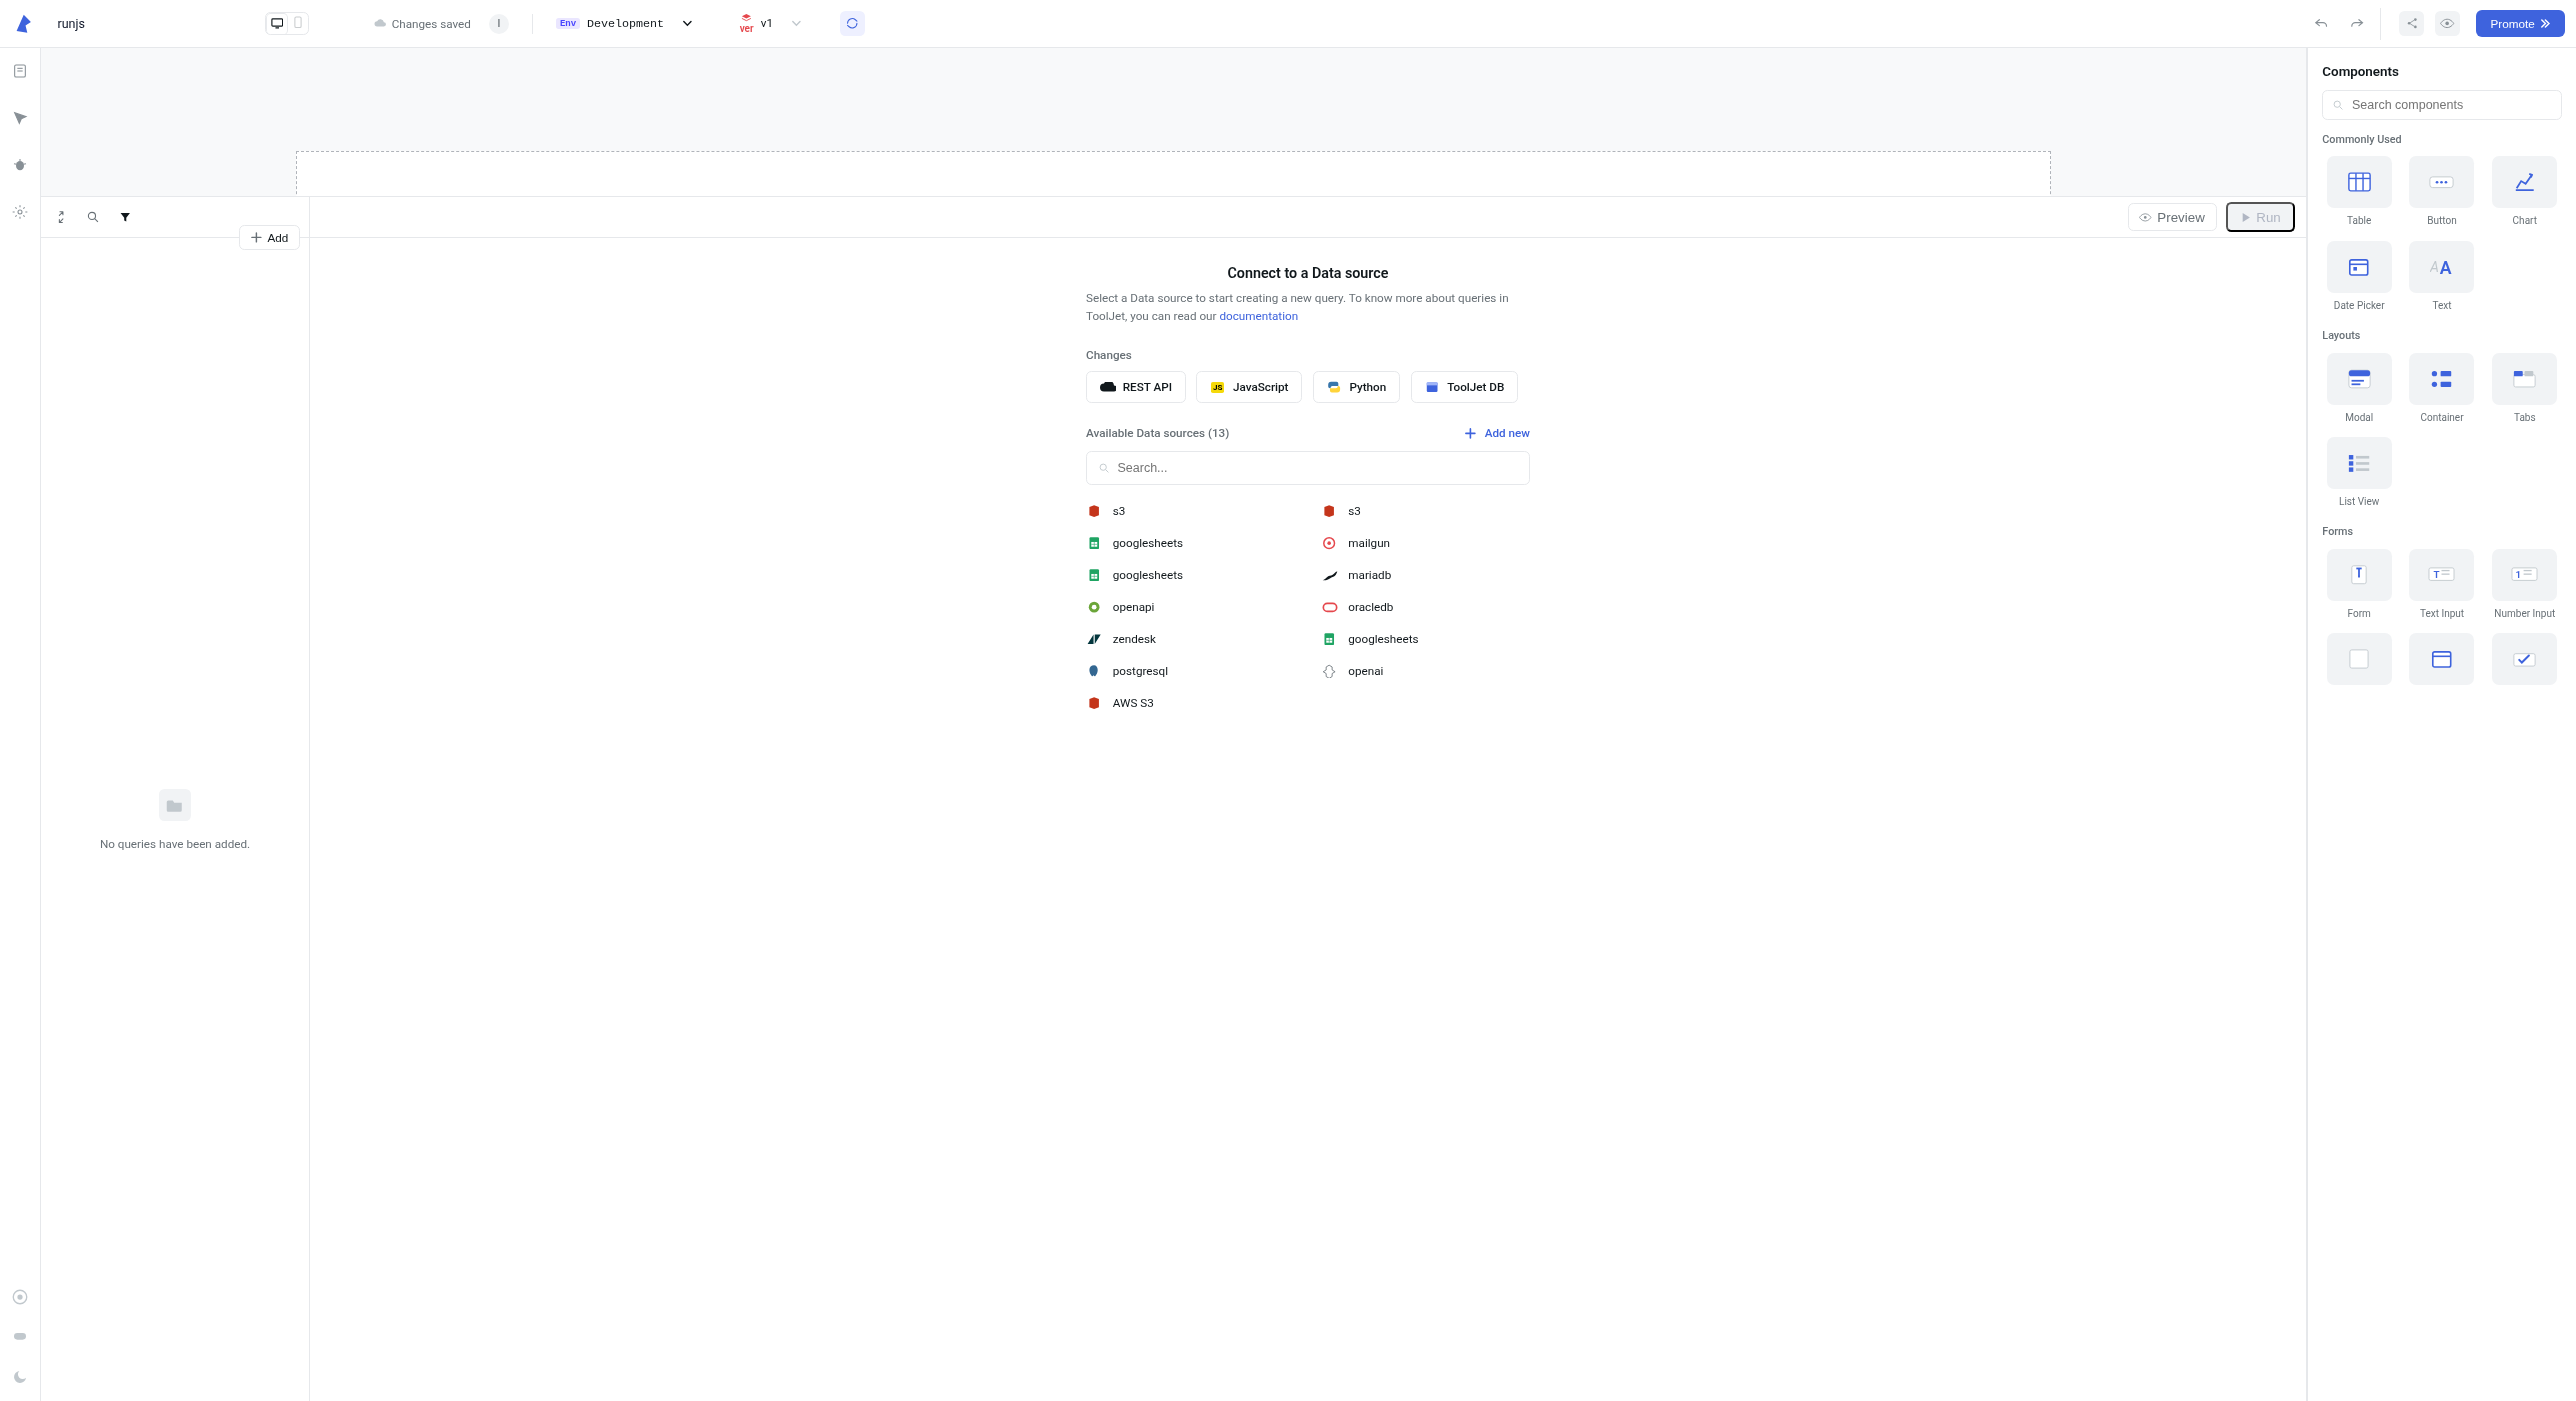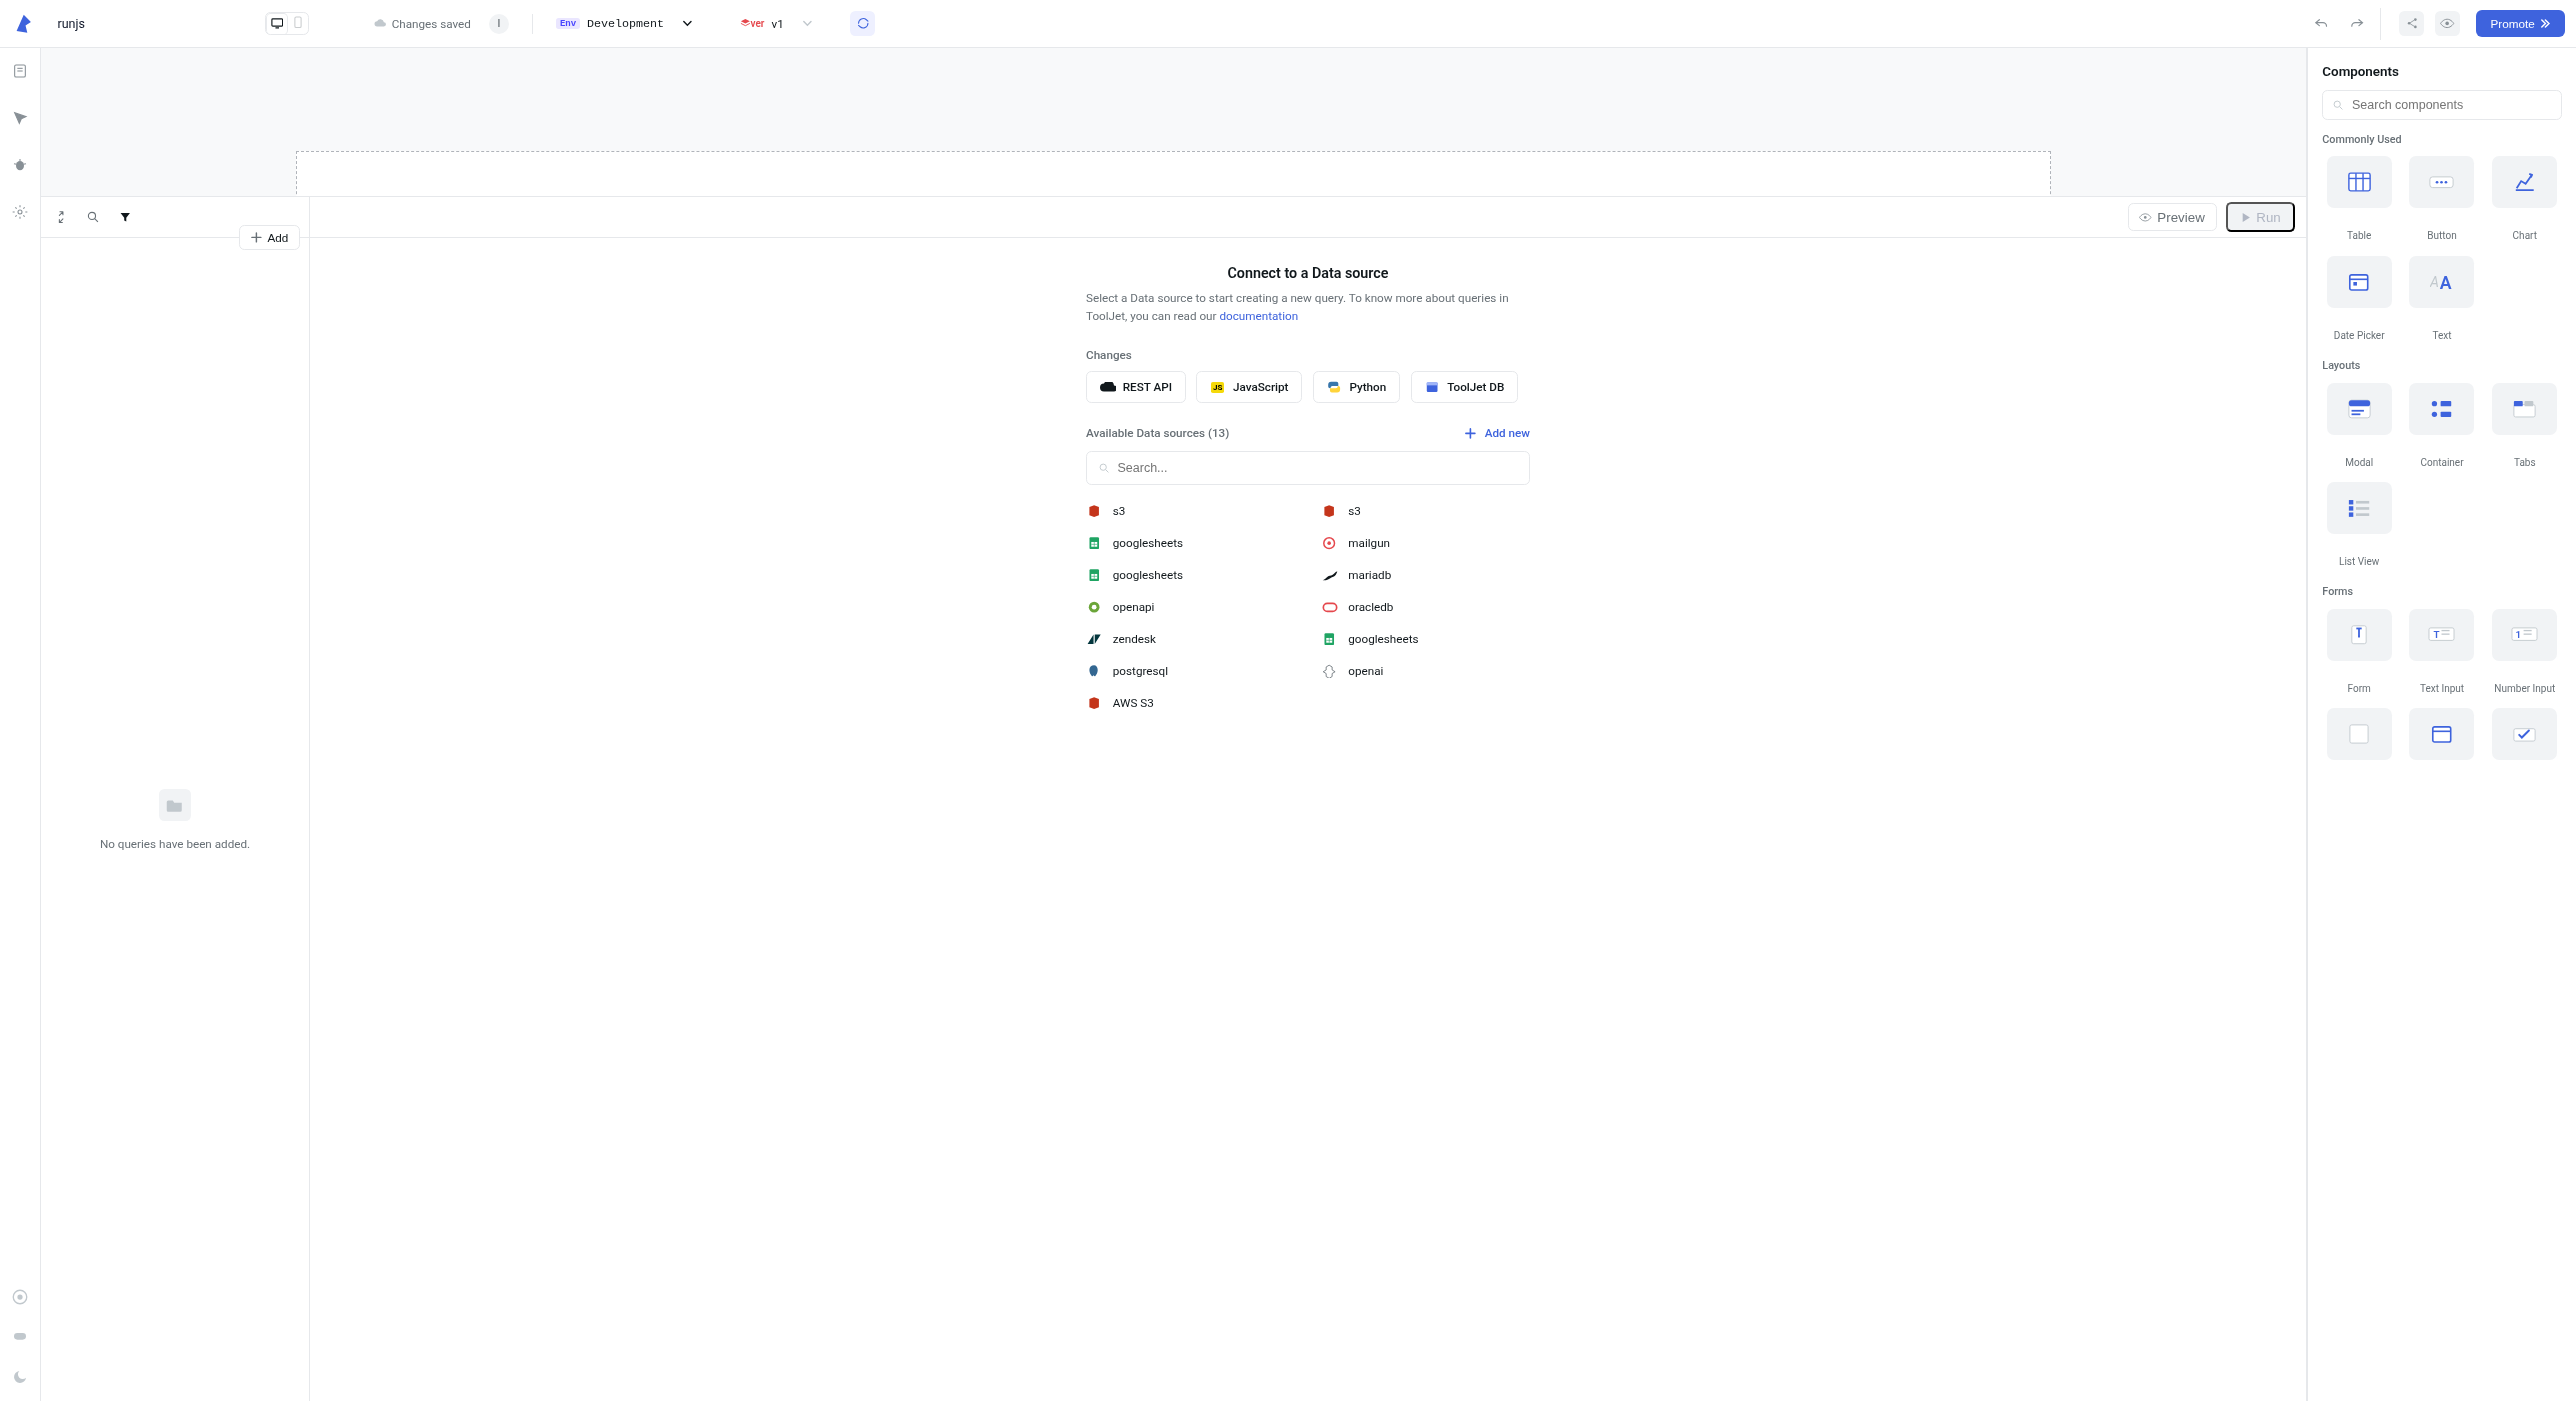--- a/index.html
+++ b/index.html
@@ -18,21 +18,21 @@
   .device-toggle .inactive { opacity: 0.35; }
   .save-status { display: flex; align-items: center; gap: 5.4px; color: #687076; font-size: 11.7px; margin-left: 54px;}
   .avatar-sm { width: 20px; height: 20px; border-radius: 50%; background: #F1F3F5; color: #687076; display: flex; align-items: center; justify-content: center; font-size:10px; font-weight:500; margin-left:7.2px;}
   .vsep { width:0.9px; height:20px; background:#E6E8EB; margin: 0 12.5px; }
   .env-group { display: flex; align-items: center; gap: 7.2px; font-family: Liberation Mono, monospace; }
   .env-group .badge { font-size: 9px; font-weight:600; padding: 0.9px 3.6px; border-radius: 2.7px; }
   .env-badge { background: #EAE6FF; color: #4945FF; }
   .env-name { color: #11181C; font-size:11.7px;}
   .chev { color: #687076; margin-left: 10.8px;}
   .ver-group{ display:flex; align-items:center; gap:7.2px; margin-left: 36px;}
-  .ver-badge { color: #E5484D; display:flex;align-items:center;gap:0;}
+  .ver-badge { color: #E5484D; display:flex;align-items:center;gap:0;flex-direction:column;}
   .refresh-btn { width: 25px; height: 25px; border-radius: 5.4px; background:#EEF0FF; display:flex;align-items:center;justify-content:center; margin-left: 27px;}
   .spacer { flex: 1; }
   .hist-btn { width:25px;height:25px;display:flex;align-items:center;justify-content:center;color:#889096; border-radius:3.6px;}
   .top-right-sep{width:0.9px;height:32px;background:#E6E8EB;margin-right:7.2px;}
   .icon-btn { width: 25px; height: 25px; border-radius: 5.4px; background:#F1F3F5; display:flex;align-items:center;justify-content:center; color:#687076;}
   .promote-btn { background:#3E63DD; color:#fff; border:none; border-radius:6px; padding: 7.2px 14.3px; font-size:11.7px; font-weight:500; display:flex; align-items:center; gap:5.4px; cursor:pointer; margin-left:5.4px;}
 
   
   .leftrail { grid-column: 1; grid-row: 2; border-right: 0.9px solid #E6E8EB; display:flex; flex-direction:column; align-items:center; padding-top:12.5px; gap:27px; }
   .leftrail .rail-icon { width:20px; height:20px; color:#889096; display:flex;align-items:center;justify-content:center;}
@@ -74,21 +74,21 @@
   .ds-item{display:flex;align-items:center;gap:10.8px;font-size:11.7px;color:#11181C;cursor:pointer;}
   .ds-item .di{width:16px;height:16px;display:flex;align-items:center;justify-content:center;}
 
   
   .rpanel{grid-column:3;grid-row:2;border-left:0.9px solid #E6E8EB;display:flex;flex-direction:column;overflow:auto;}
   .rp-head{font-size:13.4px;font-weight:600;padding:16px 14.3px 10.8px;}
   .rp-search{margin:0 14.3px 12.5px;border:0.9px solid #E6E8EB;border-radius:5.4px;padding:7.2px 9px;display:flex;align-items:center;gap:7.2px;color:#889096;}
   .rp-search input{border:none;outline:none;flex:1;font-size:12.5px;}
   .rp-sect{padding:0 14.3px 5.4px;font-size:10.8px;color:#687076;font-weight:500;}
   .rp-grid{display:grid;grid-template-columns:repeat(3,1fr);gap:14.3px 9px;padding:5.4px 14.3px 18px;}
-  .rp-card{display:flex;flex-direction:column;align-items:center;gap:22px;cursor:pointer;}
+  .rp-card{display:flex;flex-direction:column;align-items:center;gap:7px;cursor:pointer;}
   .rp-card .tile{width:65px;height:52px;background:#F1F3F5;border-radius:7.2px;display:flex;align-items:center;justify-content:center;color:#3E63DD;}
   .rp-card .lbl{font-size:10px;color:#687076;}
 
   svg { display:block; }
 </style>
 </head>
 <body>
 
 <div class="app">
 

